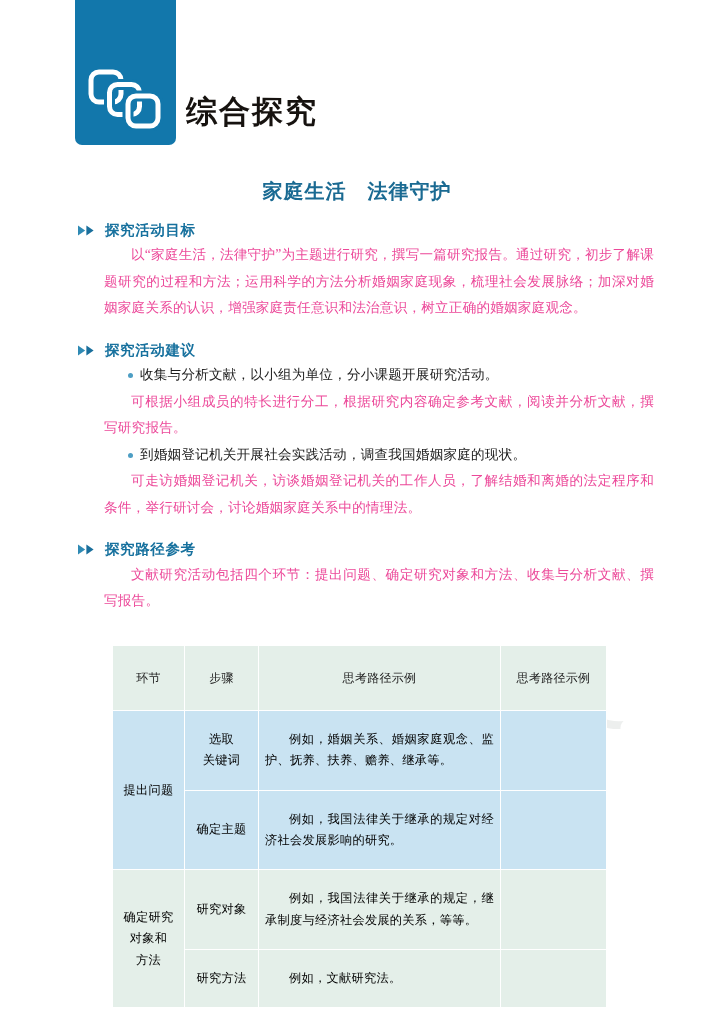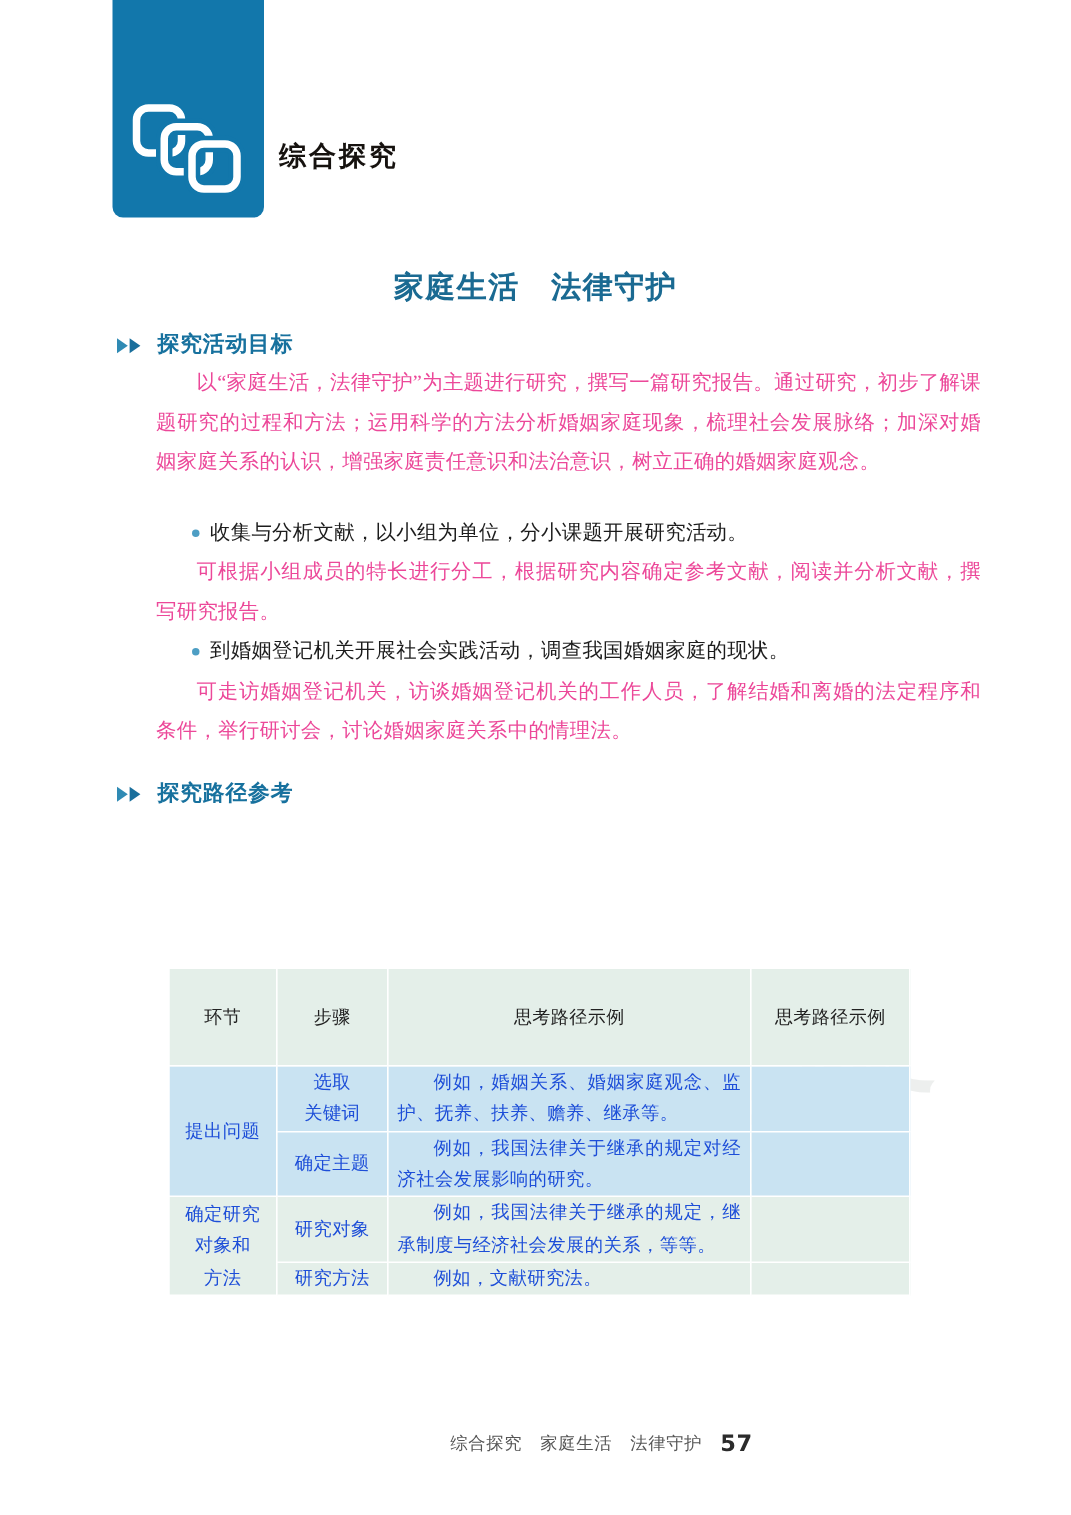--- a/index.html
+++ b/index.html
@@ -67,21 +67,21 @@
     bottom: 14px;
     transform: translateX(-50%);
     width: 76px;
     height: 62px;
   }
   .header-title {
     position: absolute;
     left: 186px;
     top: 96px;
     font-family: "DejaVu Serif", "Liberation Serif", serif;
-    font-size: 18px;
+    font-size: 31px;
     font-weight: 700;
     color: #16120f;
     letter-spacing: 2px;
     line-height: 1;
   }
 
   
   .main-title {
     position: absolute;
     left: 0;
@@ -174,25 +174,25 @@
     font-family: "Liberation Serif", "DejaVu Serif", serif;
   }
   table.path-table col.c1 { width: 72px; }
   table.path-table col.c2 { width: 74px; }
   table.path-table col.c3 { width: 242px; }
   table.path-table col.c4 { width: 106px; }
 
   table.path-table th,
   table.path-table td {
     border: 1px solid #ffffff;
-    padding: 0 6px;
+    padding: 18px 6px;
     vertical-align: middle;
     font-size: 12.2px;
     line-height: 1.75;
-    color: #1d4ed8;
+    color: #000000;
     letter-spacing: 0.3px;
   }
   table.path-table thead th {
     background: #e4efe9;
     text-align: center;
     font-weight: 400;
     font-family: "DejaVu Sans", "Liberation Sans", sans-serif;
     font-size: 12px;
     color: #222;
     height: 32px;
@@ -268,20 +268,27 @@
           <polygon points="8.4,0.5 15.6,5.5 8.4,10.5" fill="#1a6f9c"></polygon>
         </svg>
         <div class="section-title">探究活动目标</div>
       </div>
       <p class="para">以“家庭生活，法律守护”为主题进行研究，撰写一篇研究报告。通过研究，初步了解课题研究的过程和方法；运用科学的方法分析婚姻家庭现象，梳理社会发展脉络；加深对婚姻家庭关系的认识，增强家庭责任意识和法治意识，树立正确的婚姻家庭观念。</p>
     </div>
 
     <div class="gap-m"></div>
 
     <div class="section">
+      <div class="section-head">
+        <svg class="marker" viewBox="0 0 18 11">
+          <polygon points="0,0.5 7.2,5.5 0,10.5" fill="#2f8ab4"></polygon>
+          <polygon points="8.4,0.5 15.6,5.5 8.4,10.5" fill="#1a6f9c"></polygon>
+        </svg>
+        <div class="section-title">探究活动建议</div>
+      </div>
 
       <div class="bullet-item">
         <span class="bullet-dot"></span>
         <span>收集与分析文献，以小组为单位，分小课题开展研究活动。</span>
       </div>
       <p class="para">可根据小组成员的特长进行分工，根据研究内容确定参考文献，阅读并分析文献，撰写研究报告。</p>
 
       <div class="bullet-item">
         <span class="bullet-dot"></span>
         <span>到婚姻登记机关开展社会实践活动，调查我国婚姻家庭的现状。</span>
@@ -292,20 +299,21 @@
     <div class="gap-m"></div>
 
     <div class="section">
       <div class="section-head">
         <svg class="marker" viewBox="0 0 18 11">
           <polygon points="0,0.5 7.2,5.5 0,10.5" fill="#2f8ab4"></polygon>
           <polygon points="8.4,0.5 15.6,5.5 8.4,10.5" fill="#1a6f9c"></polygon>
         </svg>
         <div class="section-title">探究路径参考</div>
       </div>
+      <p class="para">文献研究活动包括四个环节：提出问题、确定研究对象和方法、收集与分析文献、撰写报告。</p>
     </div>
 
   </div>
 
   <div class="table-wrap">
     <table class="path-table">
       <colgroup>
         <col class="c1">
           <col class="c2">
           <col class="c3">

